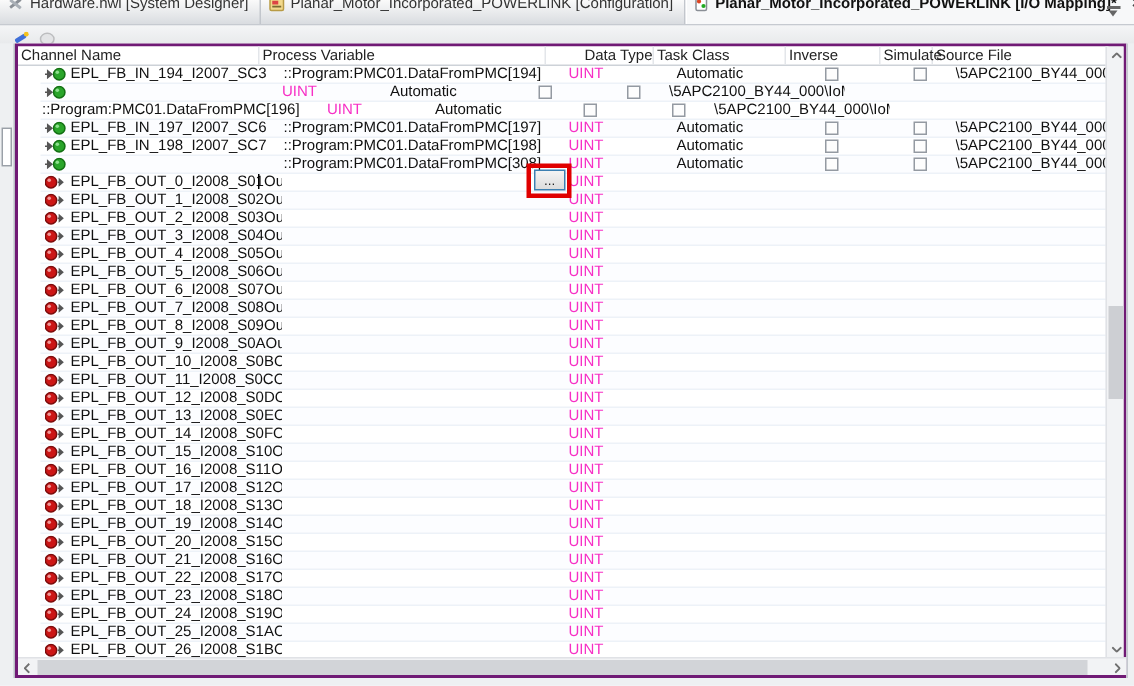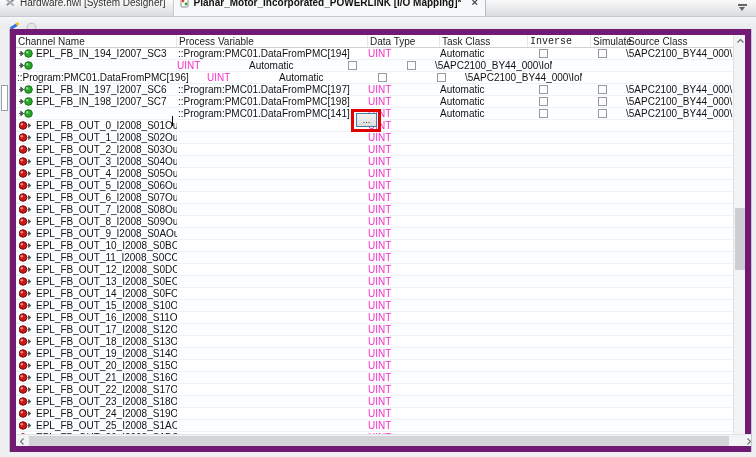--- a/index.html
+++ b/index.html
@@ -28,38 +28,38 @@
   .tb-icon { width:11px; height:10px; display:inline-block; }
 
   
   .leftstrip { position:absolute; left:0; top:29px; width:10px; height:423px;
     background:#eef0f2; border-right:1px solid #b9bec5; }
   .leftstrip .handle { position:absolute; left:1px; top:56px; width:7px; height:26px;
     background:#fff; border:1px solid #9aa0a8; }
 
   
   .panel { position:absolute; left:10px; top:29px; width:741px; height:423px;
-    background:#fff; border:6px solid #701a75; }
+    background:#fff; border:2px solid #701a75; }
   .hdr { position:absolute; left:0; top:0; width:727px; height:13px; background:#fff;
     border-bottom:1px solid #cdd2d8; display:flex; font-size:10px; color:#222; }
   .hdr .hc { padding:0 0 0 2px; line-height:13px; border-right:1px solid #e3e6ea;
     overflow:visible; white-space:nowrap; }
   .rows { position:absolute; left:0; top:13px; width:727px; height:396px; overflow:hidden; }
   .row { display:flex; width:727px; height:12px; font-size:10px; color:#111;
-    border-bottom:1px solid #edf2f8; background:#fff; }
+    border-bottom:1px solid #edf2f8; background:#fff;margin-left:15px; }
   .row.alt { background:#fcfdff; }
   .cell { line-height:11px; white-space:nowrap; overflow:hidden; }
   .c0 { width:161px; padding-left:3px; display:flex; align-items:center; gap:3px; }
   .c1 { width:191px; padding-left:1px; position:relative; }
   .c2 { width:72px; }
   .c3 { width:88px; }
   .c4 { width:63px; }
   .c5 { width:35px; }
   .c6 { width:117px; }
-  .h0{width:161px;} .h1{width:191px;} .h2{width:72px;} .h3{width:88px;} .h4{width:63px;font-family:Liberation Mono, monospace;} .h5{width:35px;} .h6{width:117px; border-right:none!important;}
+  .h0{width:161px;} .h1{width:191px;} .h2{width:72px;text-align:right;} .h3{width:88px;} .h4{width:63px;} .h5{width:35px;} .h6{width:117px; border-right:none!important;}
   .dtype { color:#f72fc5; }
   .cbx { width:9px; height:9px; border:1px solid #949aa2; background:#fdfdfd; display:inline-block; margin-top:1px; }
   .c4 .cbx { margin-left:11px; } .c5 .cbx { margin-left:7px; }
   .chicon { width:14px; height:9px; flex:0 0 auto; }
 
   
   .vscroll { position:absolute; right:0; top:0; width:12px; height:408px; background:#f2f3f5;
     border-left:1px solid #e0e2e6; }
   .vscroll .thumb { position:absolute; left:1px; top:173px; width:10px; height:62px;
     background:#cdcfd3; }
@@ -86,20 +86,28 @@
 <div class="app">
 
   <div class="tabbar">
 
     <div class="tab">
         <span class="tabicon"><svg width="11" height="11" viewBox="0 0 11 11">
             <rect x="1" y="4.2" width="9" height="2" rx="0.5" transform="rotate(-38 5.5 5.5)" fill="#8a8f96"></rect>
             <rect x="1" y="4.8" width="9" height="2" rx="0.5" transform="rotate(38 5.5 5.5)" fill="#aab0b7"></rect>
           </svg></span>
         <span class="tablabel">Hardware.hwl [System Designer]</span>
+      </div>
+      <div class="tab">
+        <span class="tabicon"><svg width="11" height="11" viewBox="0 0 11 11">
+            <rect x="1" y="2" width="9" height="8" rx="1" fill="#f2d98c" stroke="#b89b45"></rect>
+            <rect x="2.5" y="3.5" width="4" height="2.5" fill="#d44"></rect>
+            <rect x="2.5" y="6.8" width="6" height="1.2" fill="#7a6a30"></rect>
+          </svg></span>
+        <span class="tablabel">Planar_Motor_Incorporated_POWERLINK [Configuration]</span>
       </div>
       <div class="tab active">
         <span class="tabicon"><svg width="11" height="11" viewBox="0 0 11 11">
             <rect x="2" y="1" width="7" height="9" rx="1" fill="#fff" stroke="#8a8f96"></rect>
             <circle cx="4" cy="4" r="1.4" fill="#d42"></circle>
             <circle cx="7" cy="7" r="1.4" fill="#2a2"></circle>
           </svg></span>
         <span class="tablabel">Planar_Motor_Incorporated_POWERLINK [I/O Mapping]*</span>
         <span class="tabclose">×</span>
       </div>
@@ -128,21 +136,21 @@
     </div>
 
   <div class="panel">
     <div class="hdr">
         <div class="hc h0">Channel Name</div>
         <div class="hc h1">Process Variable</div>
         <div class="hc h2">Data Type</div>
         <div class="hc h3">Task Class</div>
         <div class="hc h4">Inverse</div>
         <div class="hc h5">Simulate</div>
-        <div class="hc h6">Source Class</div>
+        <div class="hc h6">Source File</div>
       </div>
     <div class="rows">
         <div class="row">
           <div class="cell c0">
             <svg class="chicon" width="14" height="9" viewBox="0 0 14 9">
               <path d="M0 4.5 h3.2 M1.8 2.2 L4.6 4.5 L1.8 6.8 Z" stroke="#555" stroke-width="1" fill="#555"></path>
               <circle cx="9.5" cy="4.5" r="3.8" fill="#2aa52a" stroke="#137013"></circle>
               <circle cx="8.2" cy="3.2" r="1.2" fill="#8fe08f"></circle>
             </svg>
             <span>EPL_FB_IN_194_I2007_SC3</span>
@@ -209,21 +217,21 @@
           <div class="cell c6">\5APC2100_BY44_000\IoMap.iom</div>
         </div>
         <div class="row alt">
           <div class="cell c0">
             <svg class="chicon" width="14" height="9" viewBox="0 0 14 9">
               <path d="M0 4.5 h3.2 M1.8 2.2 L4.6 4.5 L1.8 6.8 Z" stroke="#555" stroke-width="1" fill="#555"></path>
               <circle cx="9.5" cy="4.5" r="3.8" fill="#2aa52a" stroke="#137013"></circle>
               <circle cx="8.2" cy="3.2" r="1.2" fill="#8fe08f"></circle>
             </svg>
           </div>
-          <div class="cell c1"><span>::Program:PMC01.DataFromPMC[141]</span></div>
+          <div class="cell c1"><span>::Program:PMC01.DataFromPMC[308]</span></div>
           <div class="cell c2 dtype">UINT</div>
           <div class="cell c3">Automatic</div>
           <div class="cell c4"><span class="cbx"></span></div>
           <div class="cell c5"><span class="cbx"></span></div>
           <div class="cell c6">\5APC2100_BY44_000\IoMap.iom</div>
         </div>
         <div class="row">
           <div class="cell c0">
             <svg class="chicon" width="14" height="9" viewBox="0 0 14 9">
               <circle cx="4" cy="4.5" r="3.8" fill="#cc1616" stroke="#7d0c0c"></circle>

